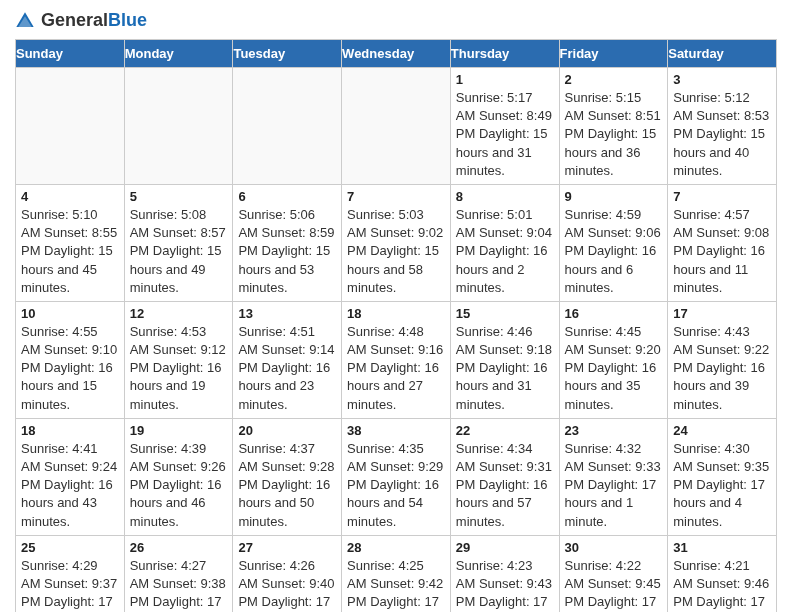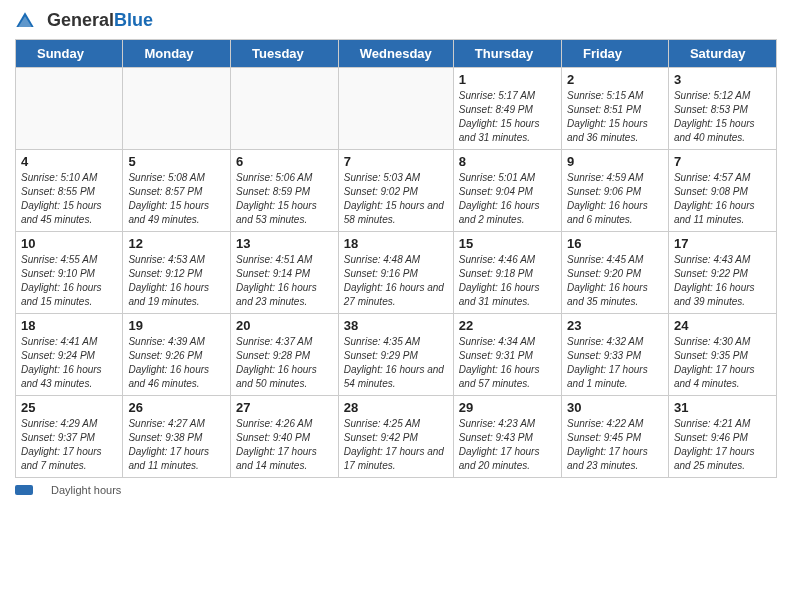--- a/index.html
+++ b/index.html
@@ -12,21 +12,21 @@
     }
     .header-area {
       display: flex;
       justify-content: space-between;
       align-items: flex-start;
       margin-bottom: 8px;
     }
     .logo {
       display: flex;
       align-items: center;
-      gap: 12px;
+      gap: 6px;
     }
     .logo-icon {
       width: 20px;
       height: 20px;
     }
     .title-area {
       text-align: right;
     }
     .main-title {
       font-size: 36px;
@@ -40,21 +40,21 @@
     .calendar {
       width: 100%;
       border-collapse: collapse;
       border: 1px solid #ccc;
     }
     .calendar th {
       background: #2b6cb0;
       color: #fff;
       font-size: 13px;
       font-weight: bold;
-      padding: 6px 21px;
+      padding: 6px 0;
       text-align: left;
       border: 1px solid #ccc;
     }
     .calendar td {
       vertical-align: top;
       border: 1px solid #ccc;
       padding: 4px 5px;
       font-size: 10.5px;
       color: #333;
       width: calc(100% / 7);
@@ -64,24 +64,23 @@
     .calendar td.empty {
       background: #f9f9f9;
     }
     .day-number {
       font-size: 13px;
       font-weight: bold;
       margin-bottom: 2px;
       color: #222;
     }
     .day-info {
-      font-size: 10px;
+      font-size: 13px;
       line-height: 1.4;
       color: #333;
-      font-style: italic;
     }
     .legend {
       margin-top: 6px;
       font-size: 11px;
       color: #555;
       display: flex;
       align-items: center;
       gap: 18px;
     }
     .legend-bar {

